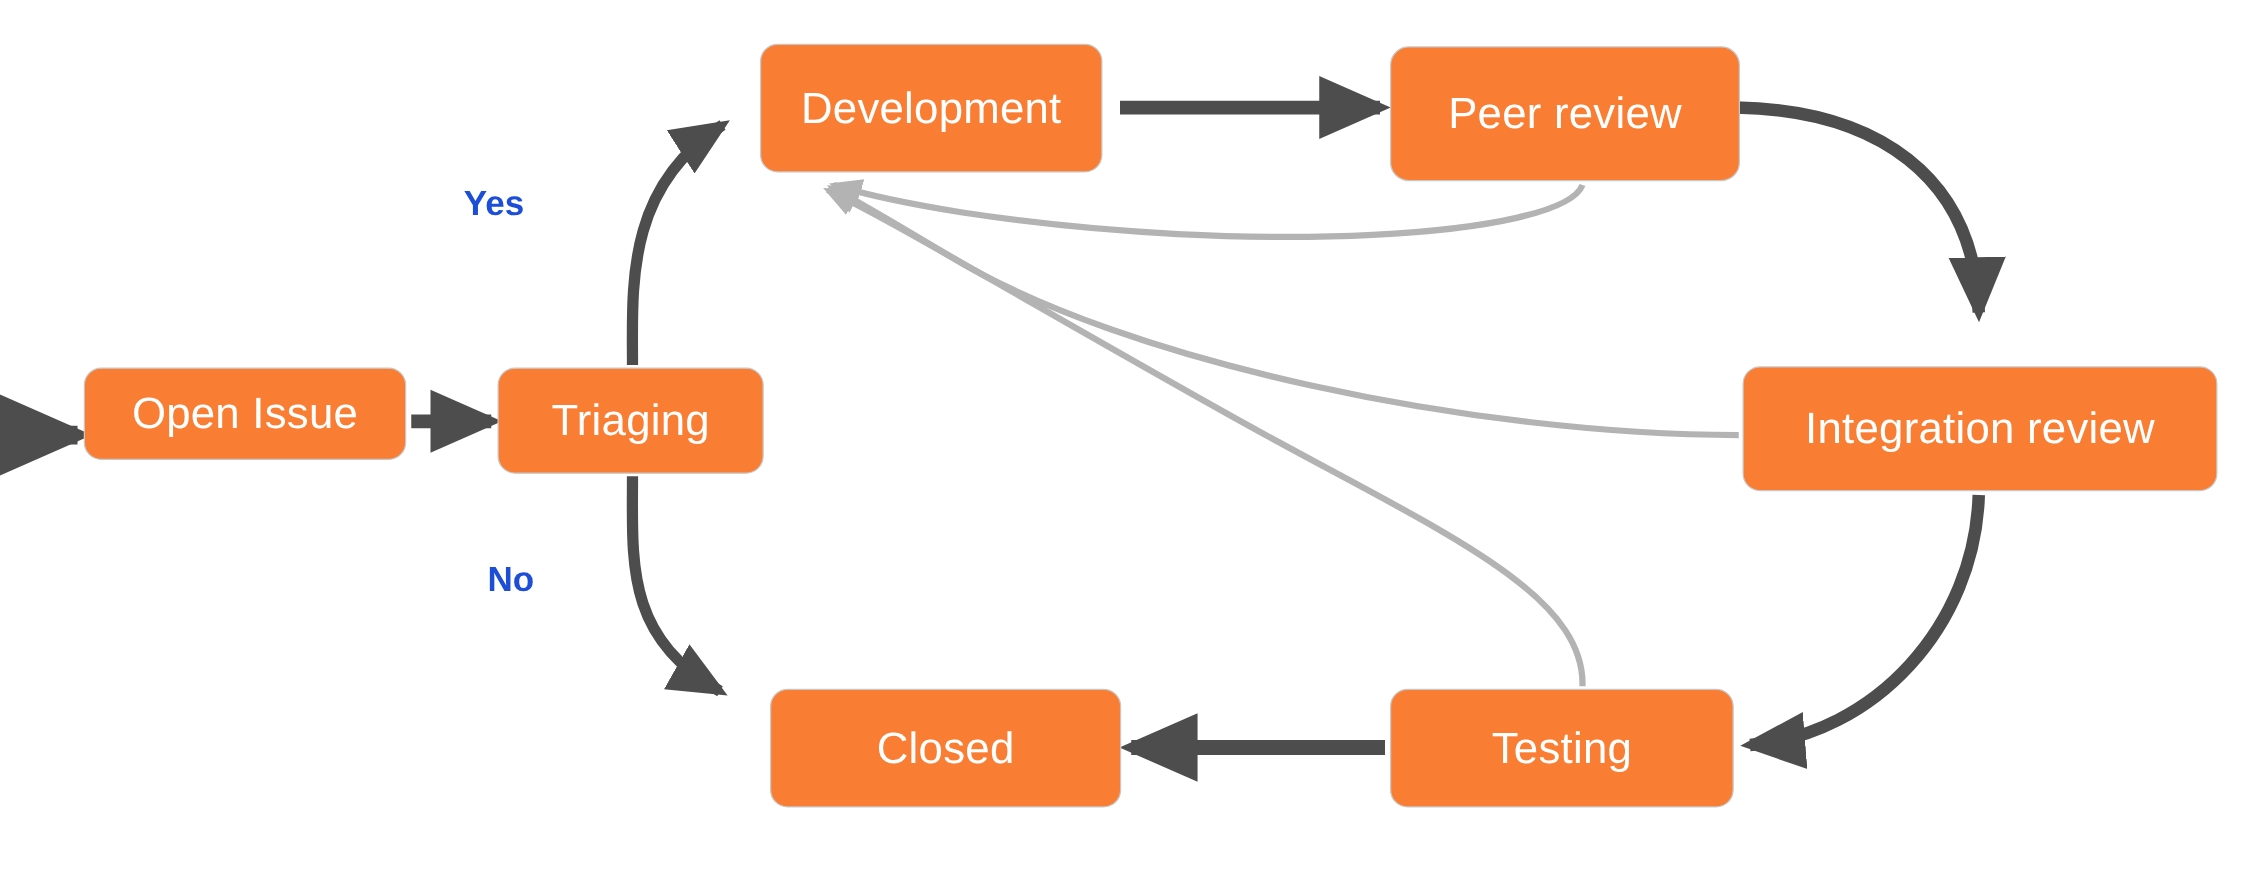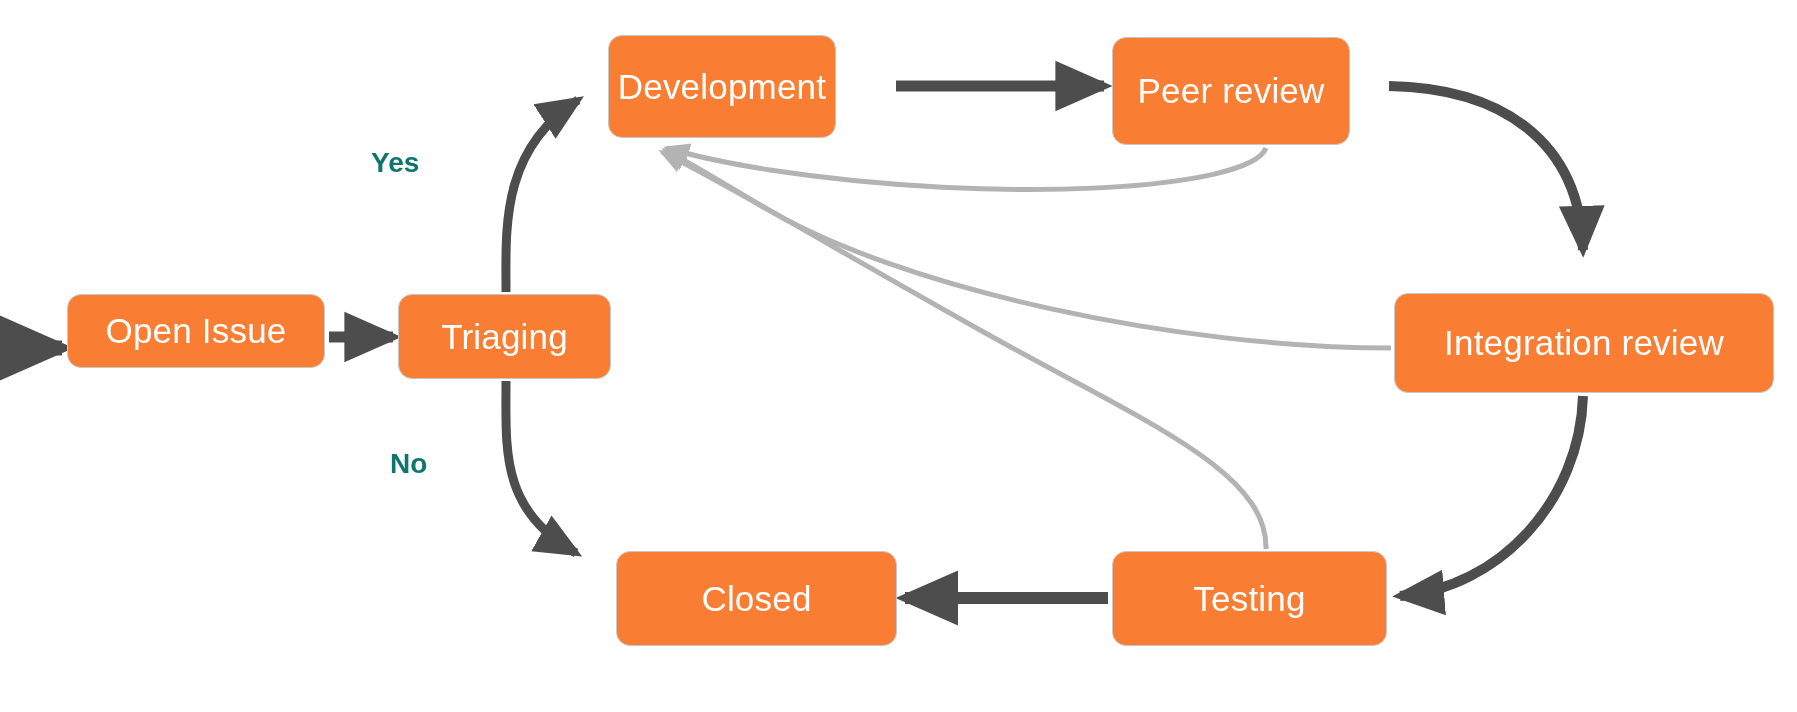--- a/index.html
+++ b/index.html
@@ -35,21 +35,21 @@
     justify-content: center;
     color: #ffffff;
     font-size: 35px;
     font-weight: 400;
     letter-spacing: 0.2px;
     white-space: nowrap;
     z-index: 5;
   }
   .edge-label {
     position: absolute;
-    color: #0f766e;
+    color: #1d4ed8;
     font-size: 28px;
     font-weight: bold;
     z-index: 6;
     white-space: nowrap;
   }
 </style>
 </head>
 <body>
 
 <div id="canvas">
@@ -88,25 +88,25 @@
   </svg>
 
   <div class="node" style="left:67px; top:294px; width:258px; height:74px;">
     <span>Open Issue</span>
   </div>
 
   <div class="node" style="left:398px; top:294px; width:213px; height:85px;justify-content:center;">
     <span>Triaging</span>
   </div>
 
-  <div class="node" style="left:608px; top:35px; width:228px; height:103px;">
+  <div class="node" style="left:608px; top:35px; width:274px; height:103px;">
     <span>Development</span>
   </div>
 
-  <div class="node" style="left:1112px; top:37px; width:238px; height:108px;">
+  <div class="node" style="left:1112px; top:37px; width:280px; height:108px;border-radius:15px;">
     <span>Peer review</span>
   </div>
 
   <div class="node" style="left:1394px; top:293px; width:380px; height:100px;">
     <span>Integration review</span>
   </div>
 
   <div class="node" style="left:616px; top:551px; width:281px; height:95px;">
     <span>Closed</span>
   </div>

